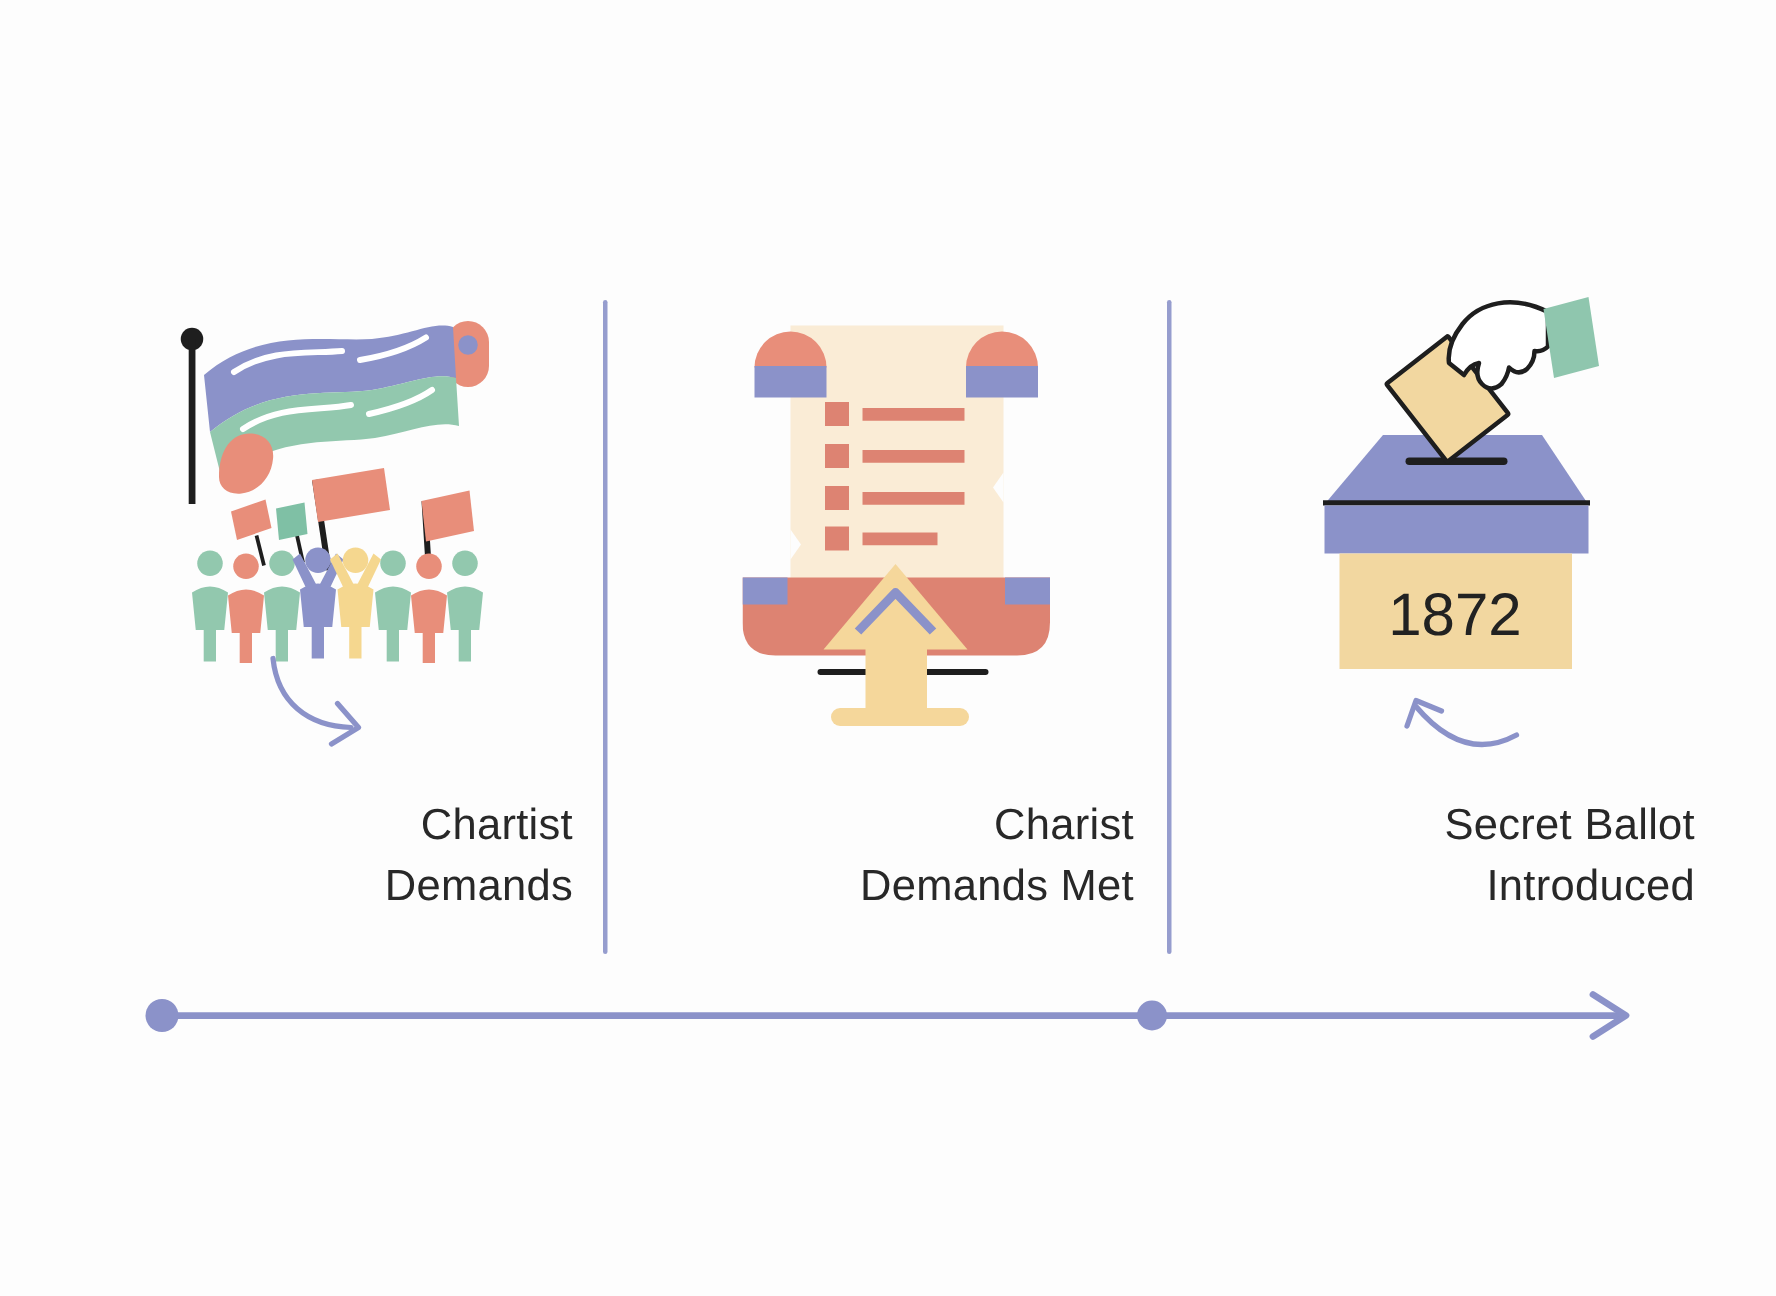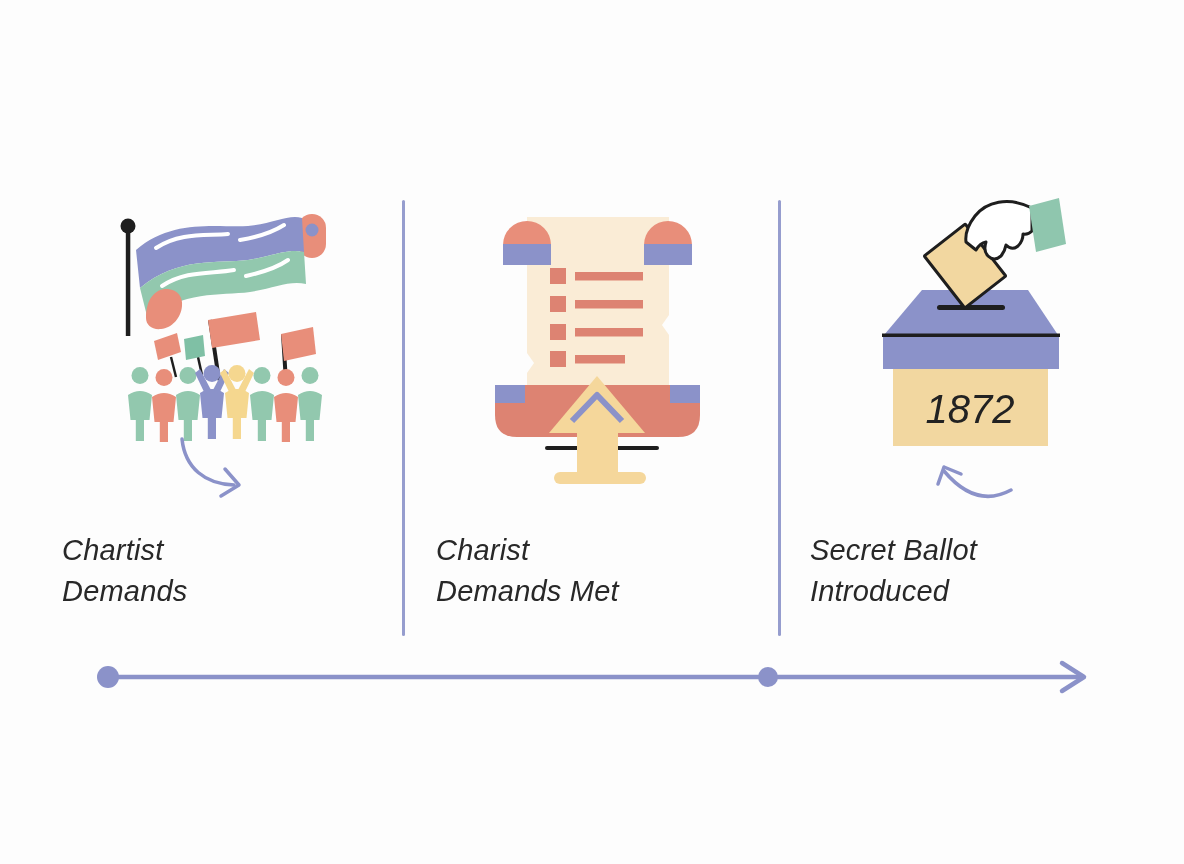--- a/index.html
+++ b/index.html
@@ -4,25 +4,25 @@
 <style>
   :root{
     --periwinkle:#8b92c9; --sage:#92c8ae; --teal_cuff:#8fc6ae; --salmon:#e88e7a;
     --salmon_deep:#dd8372; --cream:#faecd6; --tan:#f4d7a0; --ink:#1e1e1e;
     --text:#282828; --page_bg:#fdfdfd; --yellow_fig:#f5d78f; --green_flag:#7fc0a5;
     --ballot_tan:#f2d7a0; --arrow_yellow:#f5d79b;
   }
   *{margin:0;padding:0;box-sizing:border-box;}
   html,body{width:1184px;height:864px;overflow:hidden;background:var(--page_bg);
     font-family:"Liberation Sans",sans-serif;}
-  #canvas{position:relative;width:1184px;height:864px;background:var(--page_bg);font-style:italic;}
+  #canvas{position:relative;width:1184px;height:864px;background:var(--page_bg);}
   .icon-svg{position:absolute;}
   .divider{position:absolute;top:200px;width:3px;height:436px;background:var(--periwinkle);
     border-radius:2px;opacity:.9;}
-  .panel-label{position:absolute;top:530px;width:320px;text-align:left;
+  .panel-label{position:absolute;top:530px;width:320px;text-align:right;
     font-size:29px;line-height:41px;font-weight:500;color:var(--text);letter-spacing:.2px;}
   
   .f-peri{fill:var(--periwinkle)} .f-sage{fill:var(--sage)} .f-salmon{fill:var(--salmon)}
   .f-salmon2{fill:var(--salmon_deep)} .f-cream{fill:var(--cream)}
   .f-ink{fill:var(--ink)} .f-white{fill:#ffffff} .f-yellowfig{fill:var(--yellow_fig)}
   .f-greenflag{fill:var(--green_flag)} .f-teal{fill:var(--teal_cuff)} .f-btan{fill:var(--ballot_tan)}
   .f-ayellow{fill:var(--arrow_yellow)} .f-bg{fill:var(--page_bg)}
   .s-ink{stroke:var(--ink)} .s-peri{stroke:var(--periwinkle)} .s-white{stroke:#fff}
   .nofill{fill:none}
   .year-text{font-family:"Liberation Sans",sans-serif;font-weight:500;fill:#222;}

